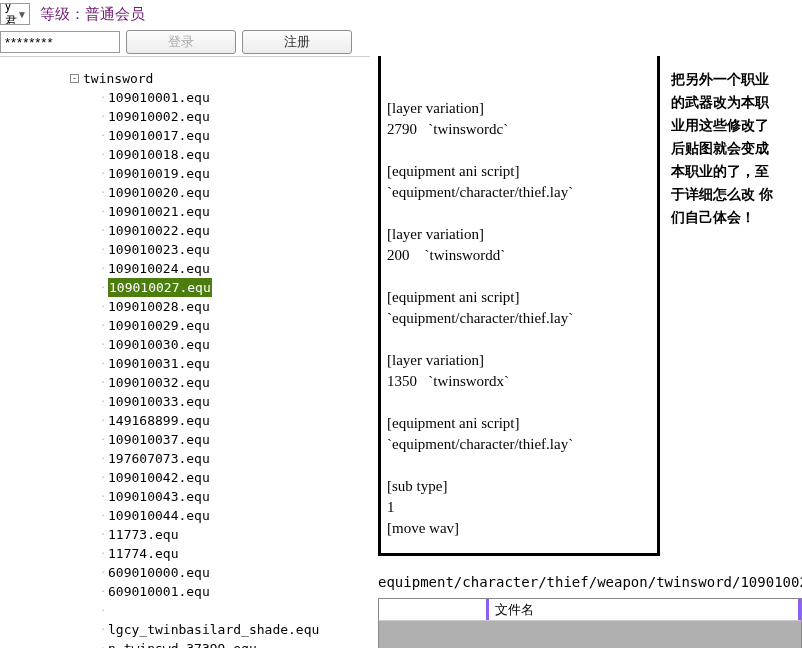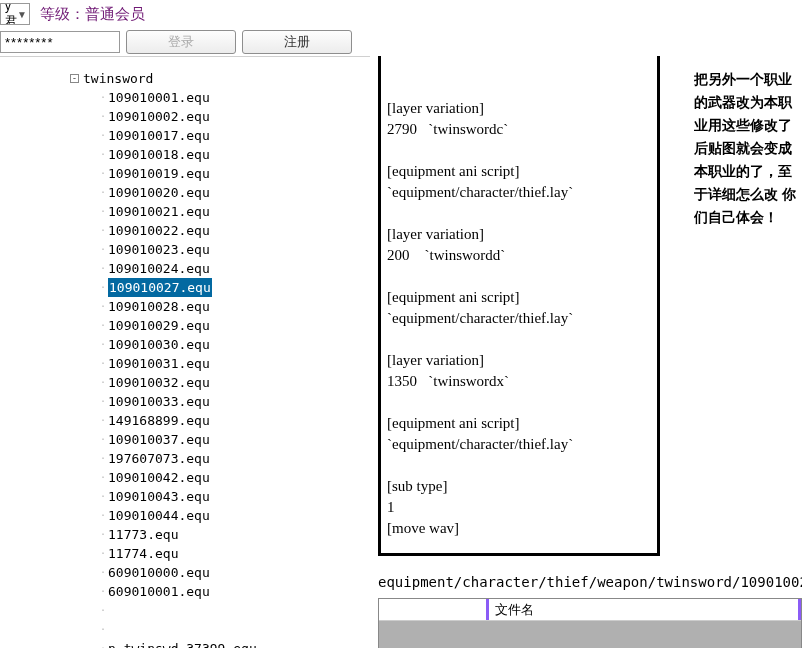--- a/index.html
+++ b/index.html
@@ -120,21 +120,21 @@
     align-items: center;
     justify-content: center;
     font-size: 9px;
     line-height: 7px;
     margin-right: 4px;
     background: #fff;
     color: #333;
   }
   .node-label { }
   .selected .node-label {
-    background: #0369a1;
+    background: #4d7c0f;
     color: #fff;
     padding: 0 1px;
     text-align: right;
   }
   .code-panel {
     position: absolute;
     left: 378px;
     top: 0;
     width: 282px;
     border: 3px solid #000;
@@ -142,21 +142,21 @@
     height: 500px;
     font-family: Liberation Serif, serif;
     font-size: 15px;
     line-height: 21px;
     padding: 0 6px 4px 6px;
     white-space: pre;
     overflow: hidden;
   }
   .side-text {
     position: absolute;
-    left: 694px;
+    left: 671px;
     top: 12px;
     width: 108px;
     font-size: 14px;
     font-weight: bold;
     line-height: 23px;
     font-family: "SimSun", "宋体", sans-serif;
     overflow: hidden;
   }
   .path-line {
     position: absolute;
@@ -329,20 +329,21 @@
         </div>
         <div class="tree-row tree-file">
           <span class="dotted-v">·</span>
           <span class="node-label">609010001.equ</span>
         </div>
         <div class="tree-row tree-file">
           <span class="dotted-v">·</span>
         </div>
         <div class="tree-row tree-file">
           <span class="dotted-v">·</span>
+          <span class="node-label">lgcy_twinbasilard_shade.equ</span>
         </div>
         <div class="tree-row tree-file">
           <span class="dotted-v">·</span>
           <span class="node-label">n_twinswd_37399.equ</span>
         </div>
       </div>
   </div>
 
   <div class="code-panel">
     <div id="code-lines"><div>[layer variation]</div><div>2790   `twinswordc`</div><div>&nbsp;</div><div>[equipment ani script]</div><div>`equipment/character/thief.lay`</div><div>&nbsp;</div><div>[layer variation]</div><div>200    `twinswordd`</div><div>&nbsp;</div><div>[equipment ani script]</div><div>`equipment/character/thief.lay`</div><div>&nbsp;</div><div>[layer variation]</div><div>1350   `twinswordx`</div><div>&nbsp;</div><div>[equipment ani script]</div><div>`equipment/character/thief.lay`</div><div>&nbsp;</div><div>[sub type]</div><div>1</div><div>[move wav]</div></div>

